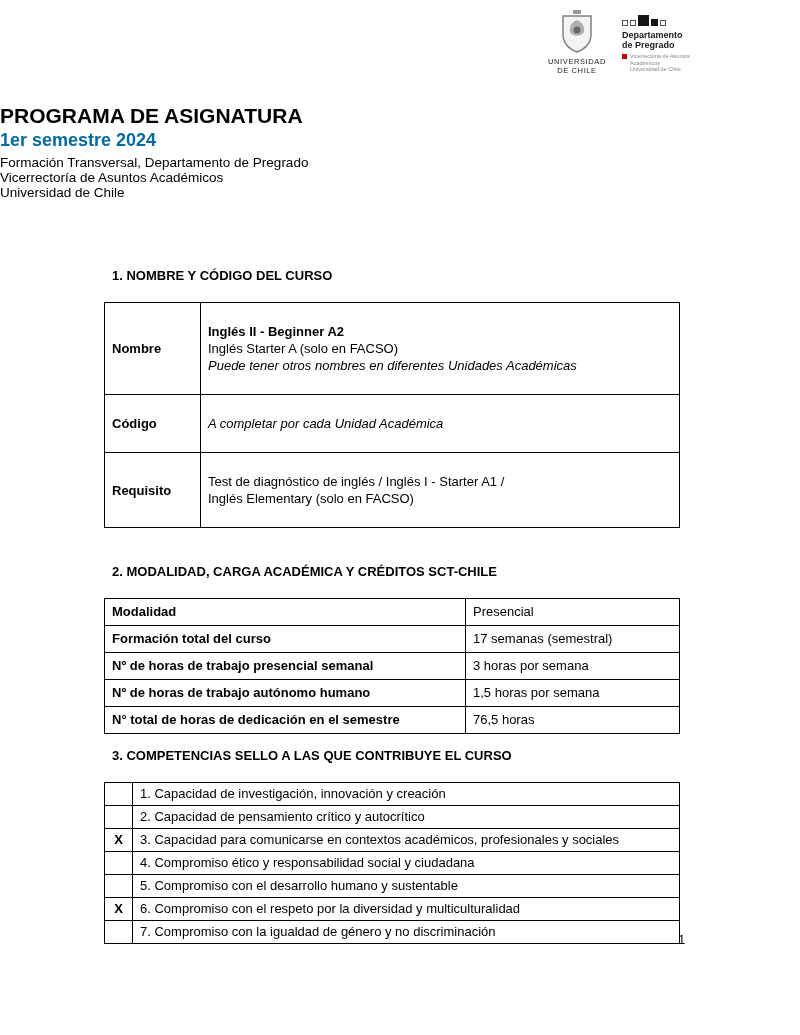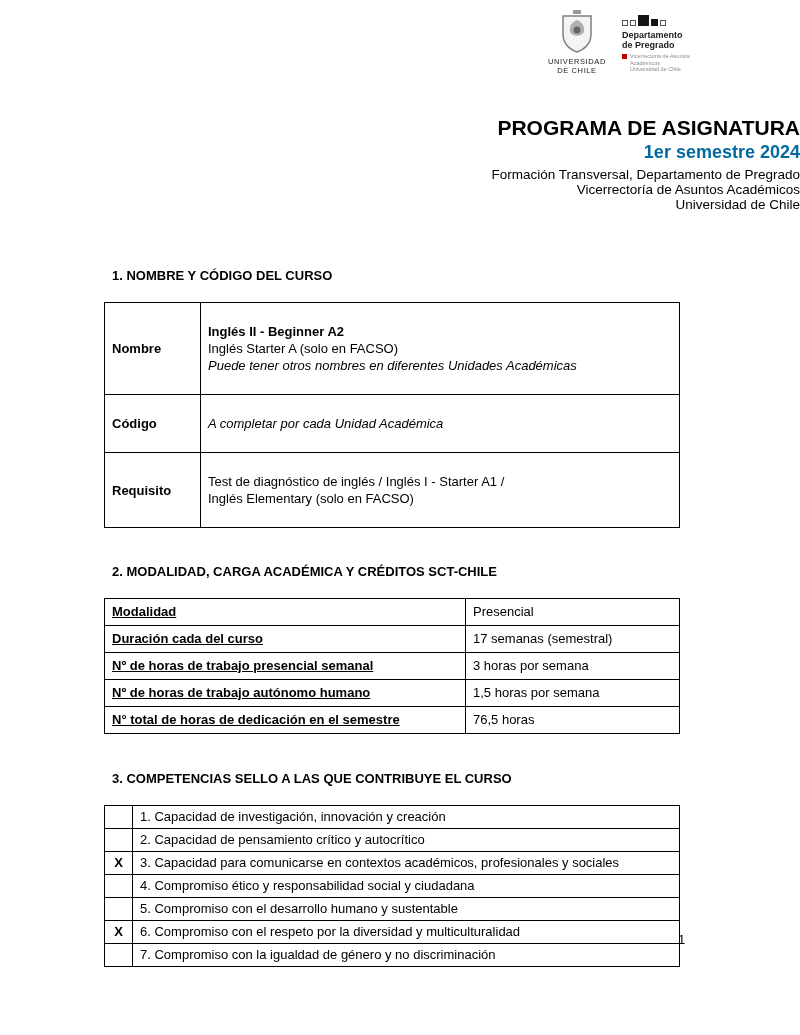--- a/index.html
+++ b/index.html
@@ -18,41 +18,41 @@
   .squares { display:flex; align-items:flex-end; gap:2px; height:12px; margin-bottom:4px; }
   .sq-o { width:6px; height:6px; border:1px solid #555; background:#fff; }
   .sq-b-lg { width:11px; height:11px; background:#141414; }
   .sq-b-sm { width:7px; height:7px; background:#141414; }
   .ptitle { font-size:9px; font-weight:bold; line-height:10px; color:#1a1a1a; }
   .psub { margin-top:3px; display:flex; gap:3px; }
   .red-dot { width:5px; height:5px; background:#c00000; margin-top:1px; flex:none; }
   .psub-lines { font-size:5.5px; line-height:6.5px; color:#8a8a8a; }
 
   
-  .title-block { position:absolute; top:116px; left:0; width:800px; text-align:right; }
+  .title-block { position:absolute; top:104px; left:0; width:800px; text-align:left; }
   .title-main { font-size:21px; line-height:23px; font-weight:bold; }
   .title-semester { font-size:18px; line-height:22px; font-weight:bold; color:#0369a1; margin-top:2px; }
   .title-sub { font-size:13.5px; line-height:15px; }
   .title-sub-wrap { margin-top:4px; }
 
   
   .content { position:absolute; top:268px; left:104px; width:576px; }
   h2.sec { font-size:13px; line-height:16px; font-weight:bold; margin-left:8px; }
   h2.s2 { margin-top:36px; }
-  h2.s3 { margin-top:37px; }
+  h2.s3 { margin-top:14px; }
 
   table { border-collapse:collapse; width:576px; table-layout:fixed; margin-top:18px; }
   td { border:1px solid #000; font-size:13px; line-height:17px; vertical-align:middle; padding:20px 7px; }
 
   .t1 col.c-lbl { width:96px; }
   .t1 .lbl { font-weight:bold; }
 
   .t2 col.c-lbl { width:361px; }
   .t2 td { padding:5px 7px; line-height:16px; }
-  .t2 .lbl { font-weight:bold;text-decoration:underline; }
+  .t2 .lbl { font-weight:bold; }
 
   .t3 col.c-mark { width:28px; }
   .t3 td { padding:3px 7px; line-height:16px; }
   .t3 .mark { text-align:center; font-weight:bold; padding:3px 2px; }
 
   .bold { font-weight:bold; }
   .italic { font-style:italic; }
 
   .page-number { position:absolute; top:932px; left:678px; font-size:13px; }
 </style>
@@ -145,21 +145,21 @@
       <colgroup>
           <col class="c-lbl">
           <col>
         </colgroup>
       <tbody>
           <tr>
         <td class="lbl">Modalidad</td>
         <td>Presencial</td>
       </tr>
       <tr>
-        <td class="lbl">Duración cada del curso</td>
+        <td class="lbl">Formación total del curso</td>
         <td>17 semanas (semestral)</td>
       </tr>
       <tr>
         <td class="lbl">Nº de horas de trabajo presencial semanal</td>
         <td>3 horas por semana</td>
       </tr>
       <tr>
         <td class="lbl">Nº de horas de trabajo autónomo humano</td>
         <td>1,5 horas por semana</td>
       </tr>

